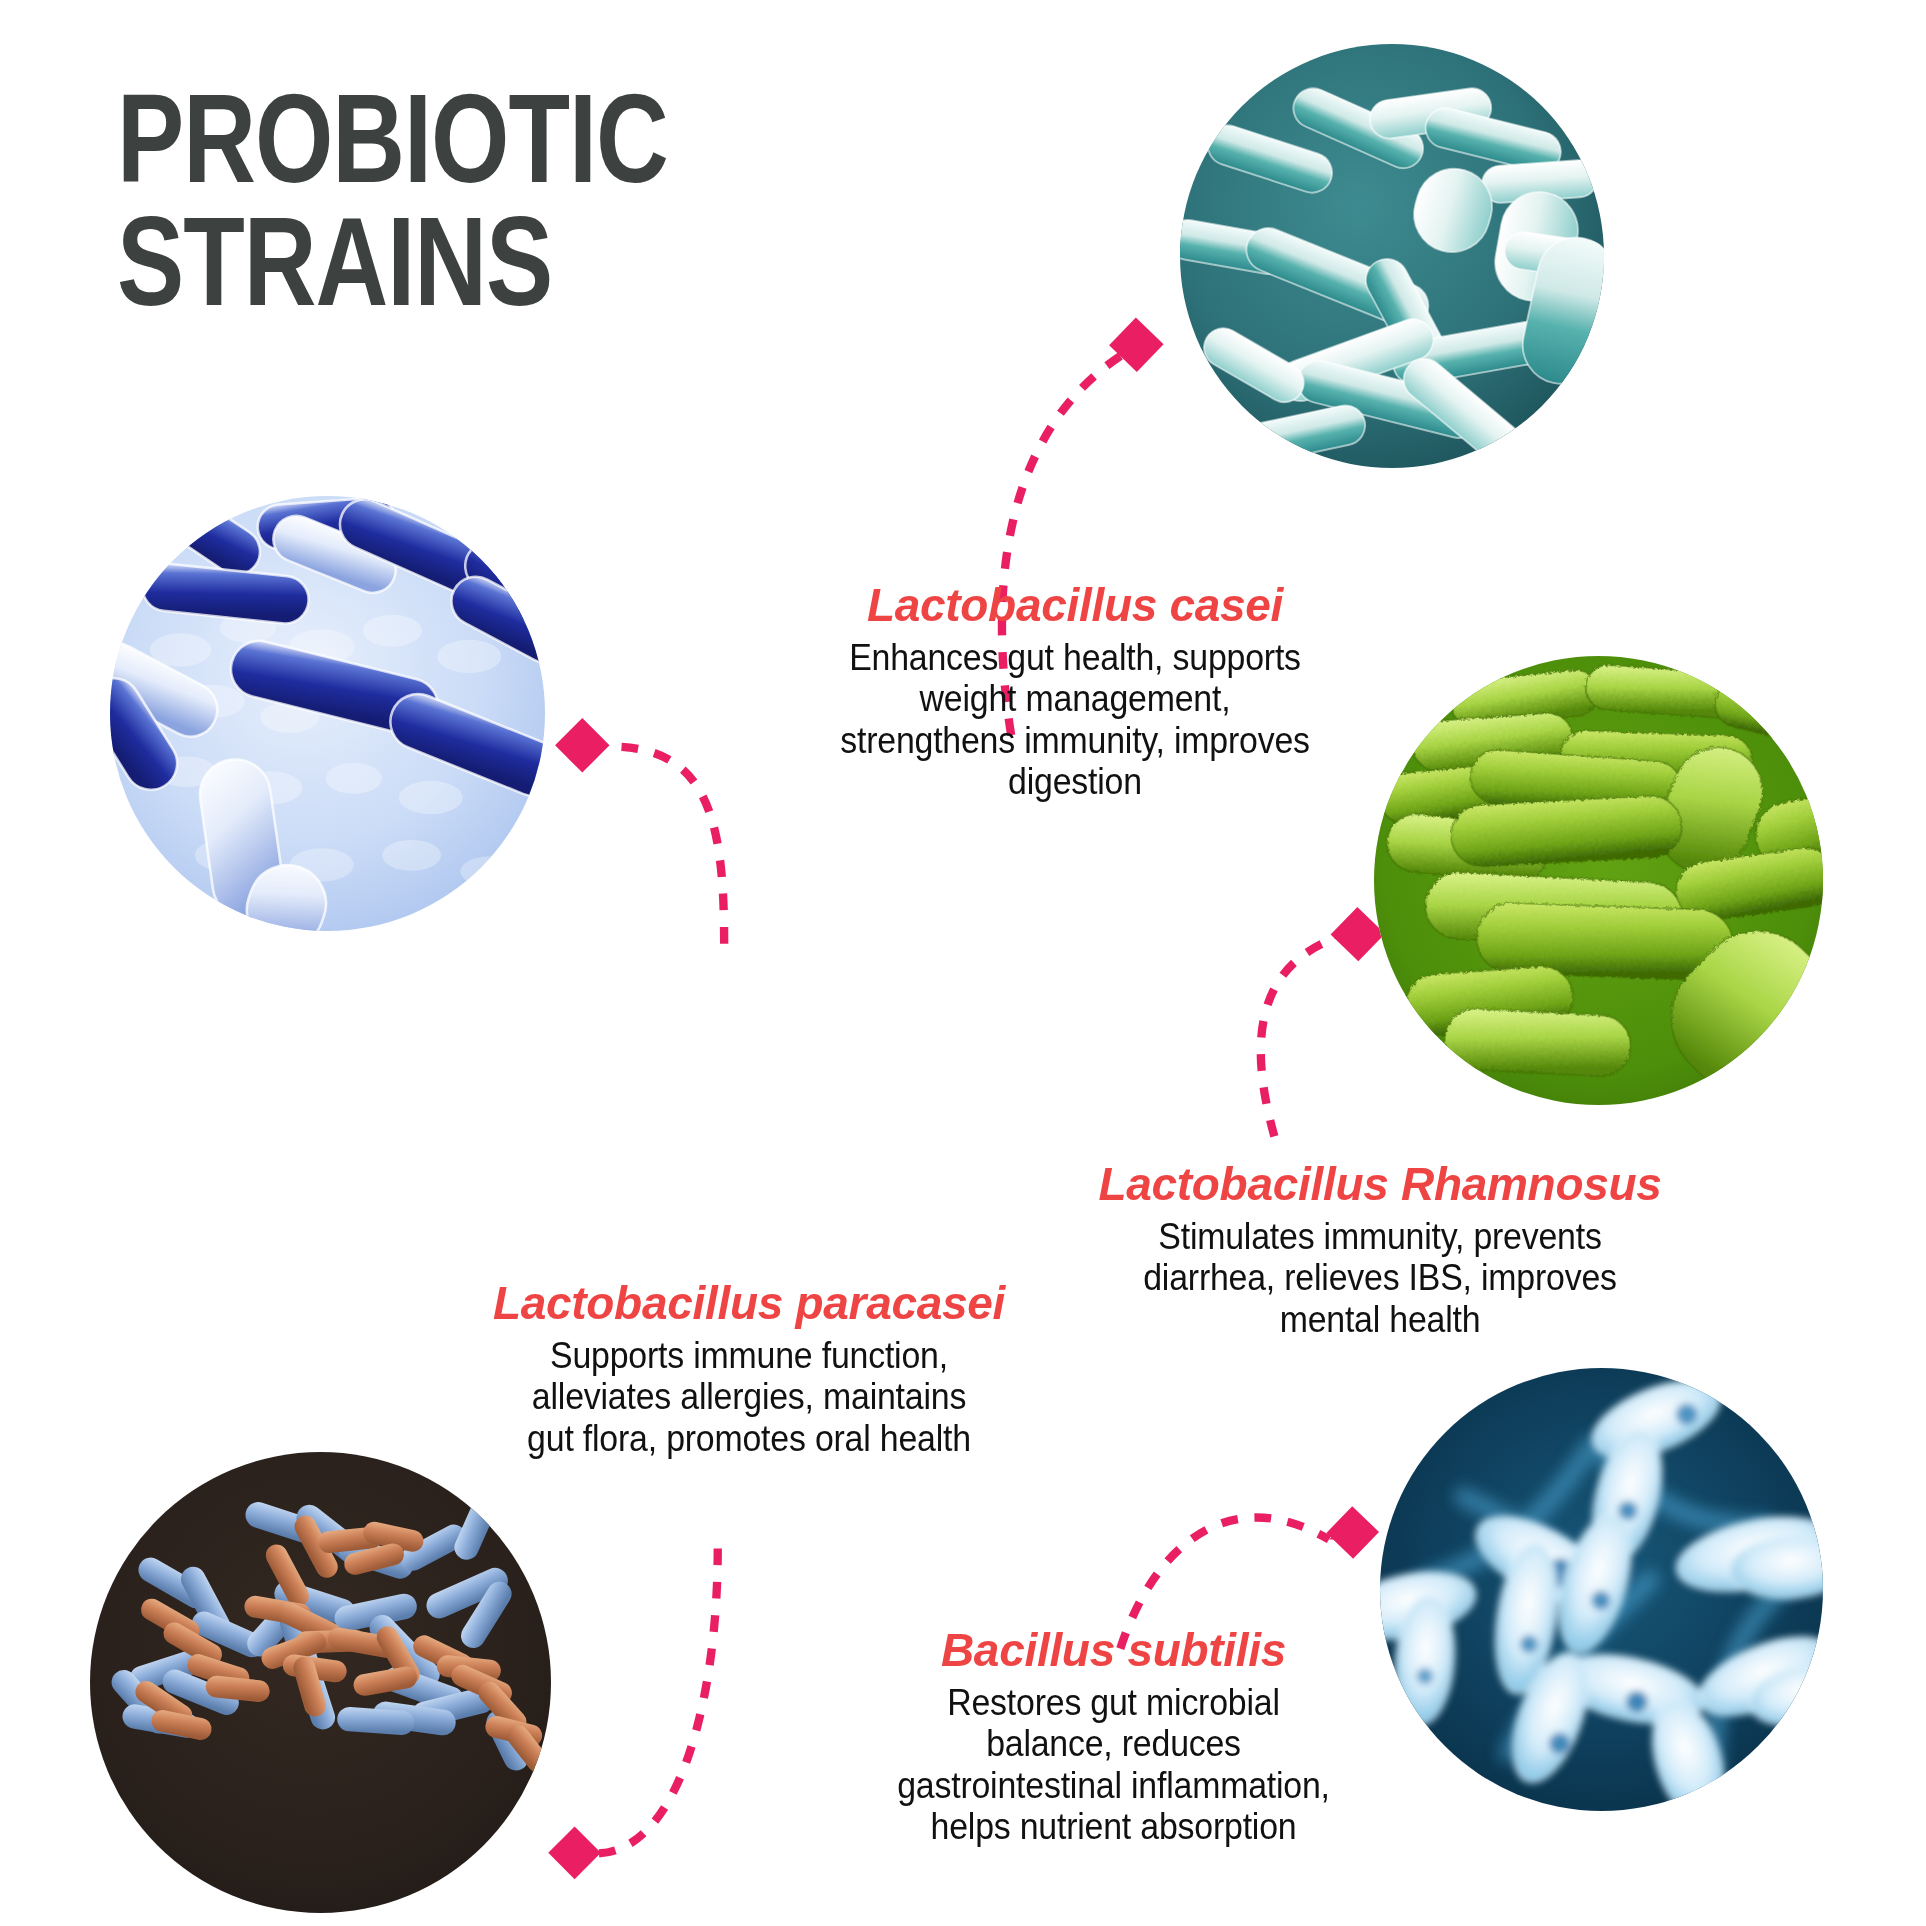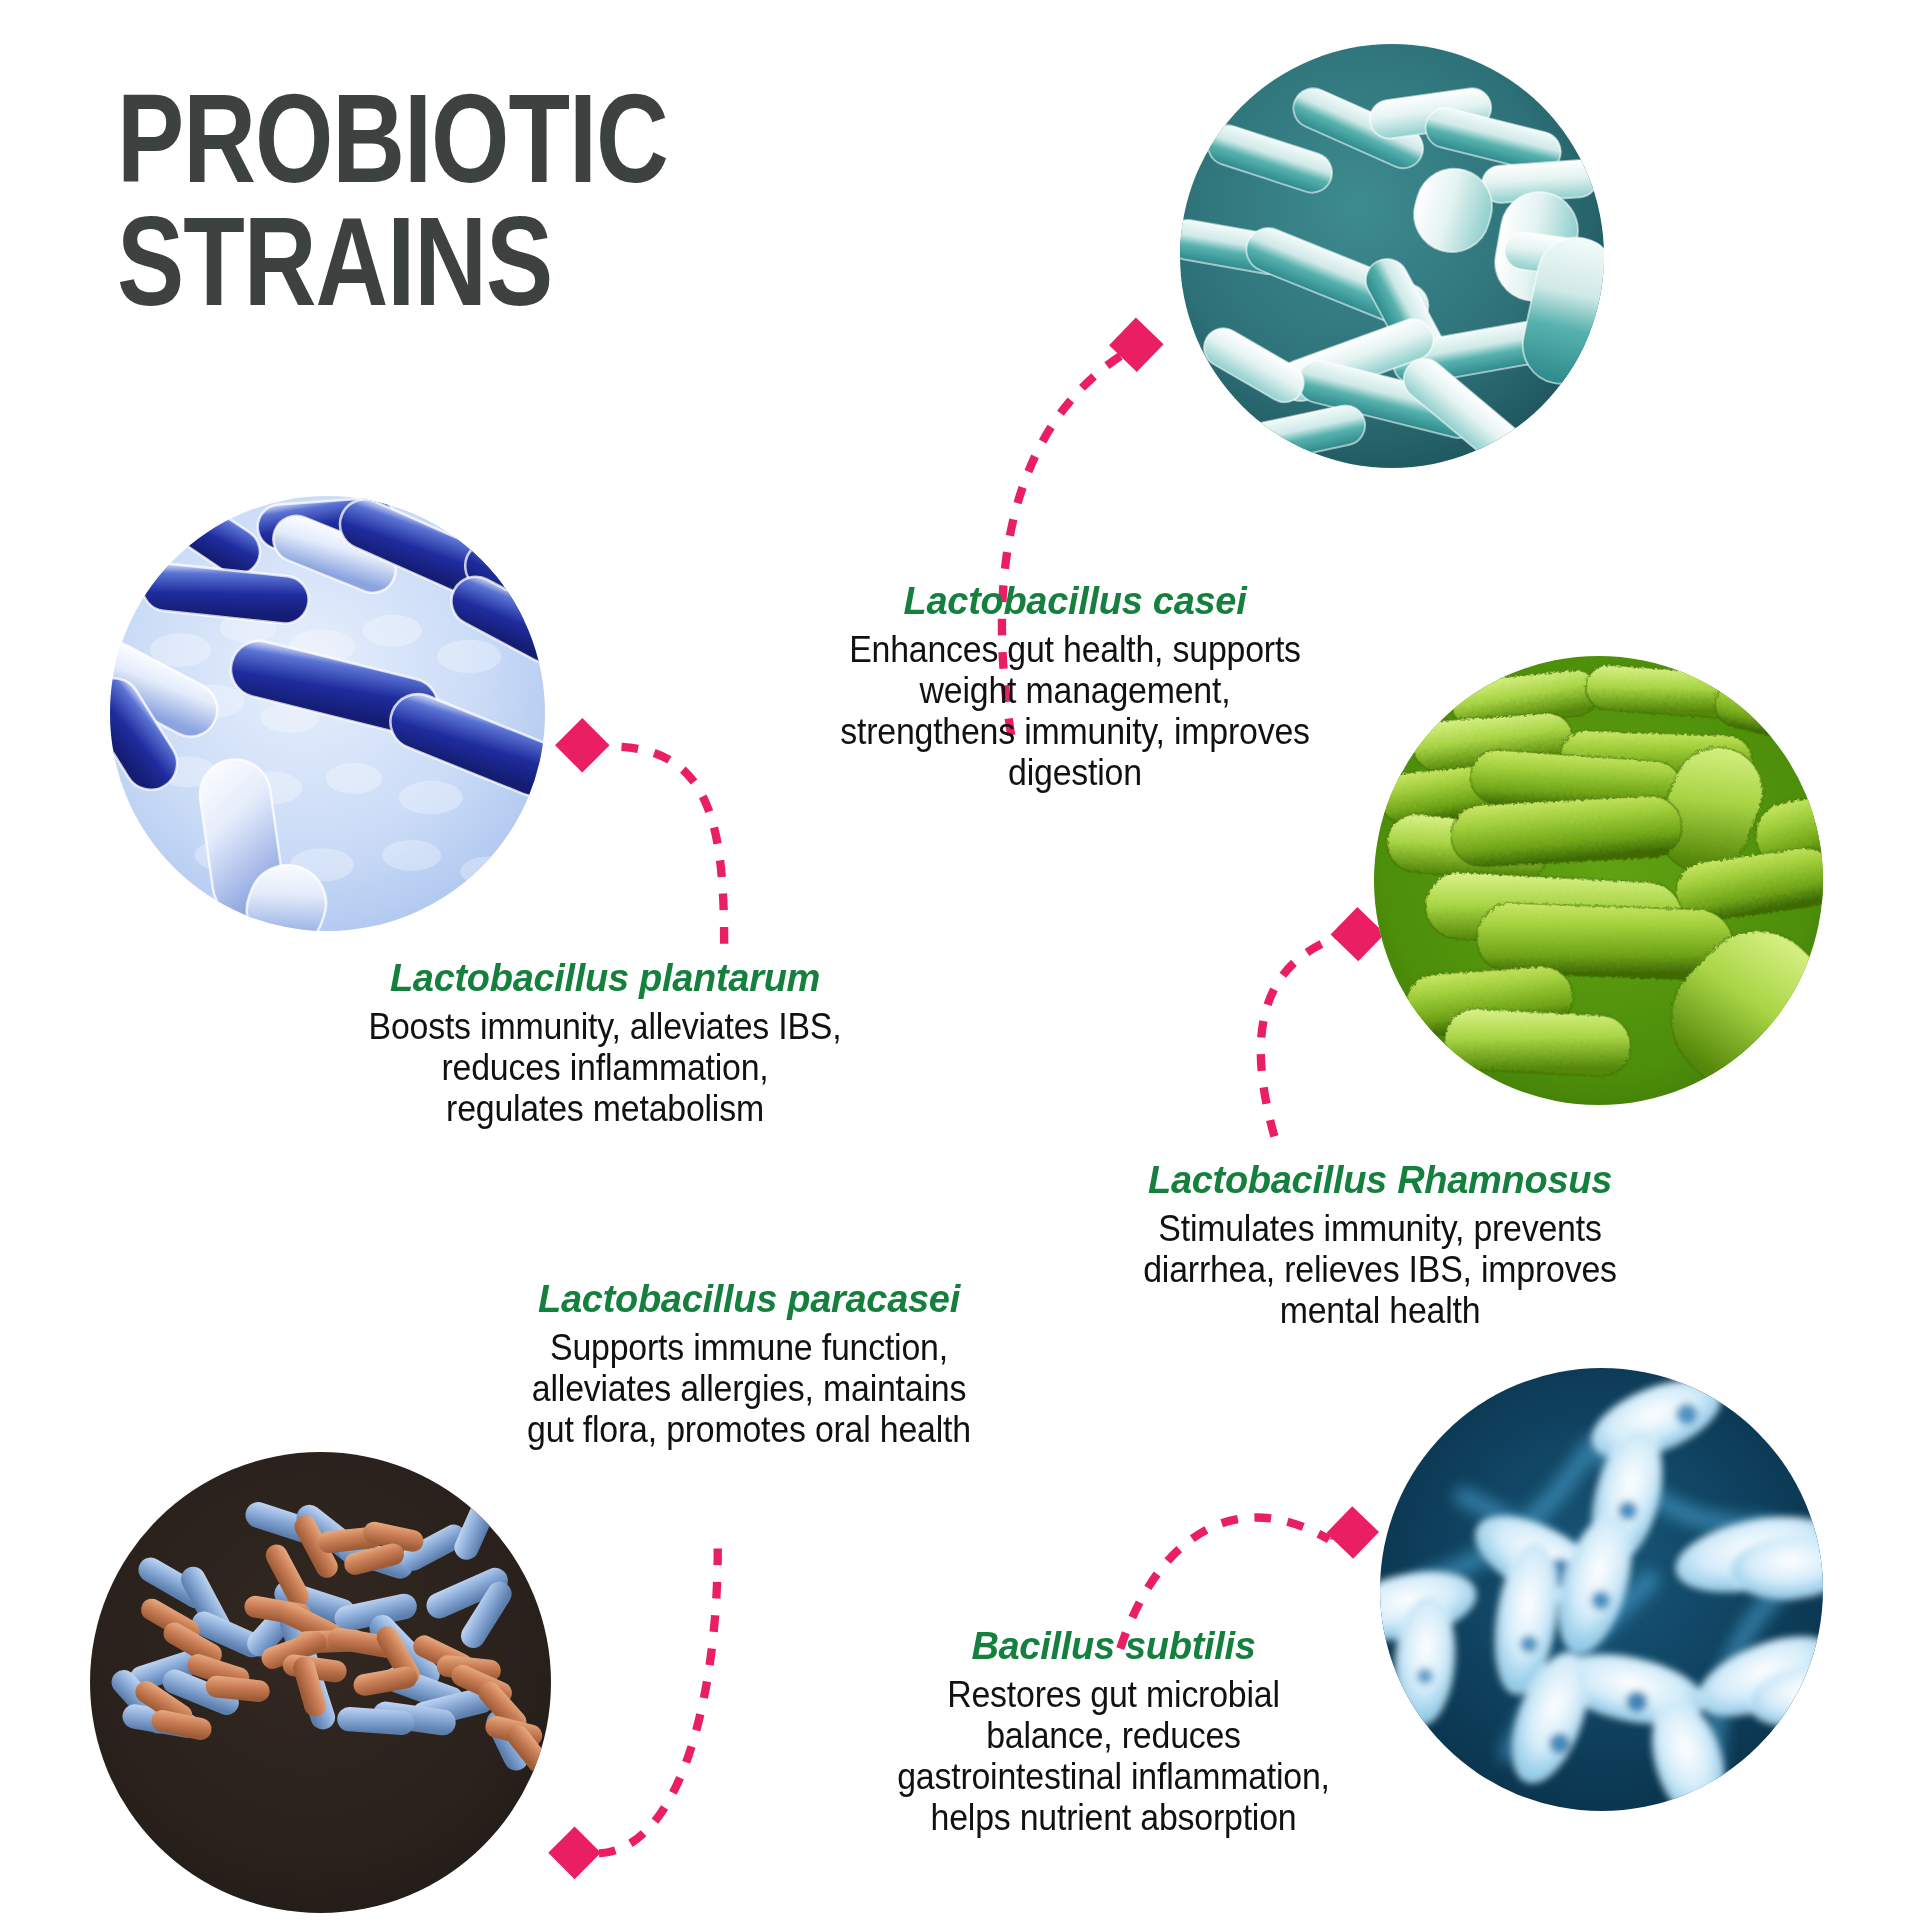--- a/index.html
+++ b/index.html
@@ -34,25 +34,25 @@
     position:absolute;
     border-radius:50%;
     overflow:hidden;
     background:#ffffff;
   }
   .photo-circle svg { display:block; width:100%; height:100%; }
 
   
   .block { position:absolute; }
   .block .heading {
-    color:#15803d;
+    color:#ef4444;
     font-family:"Liberation Sans", sans-serif;
     font-style:italic;
     font-weight:700;
-    font-size:38px;
+    font-size:46px;
     line-height:1.06;
     letter-spacing:-0.3px;
     white-space:nowrap;
   }
   .block .body {
     color:#111111;
     font-family:"Liberation Sans", sans-serif;
     font-weight:400;
     font-size:36px;
     line-height:1.14;
@@ -413,28 +413,20 @@
   <div class="block center-align" style="left:754px; top:581px; width:642px;">
     <div class="heading">Lactobacillus casei</div>
     <div class="body">
       <span>Enhances gut health, supports</span>
       <span>weight management,</span>
       <span>strengthens immunity, improves</span>
       <span>digestion</span>
     </div>
   </div>
 
-  <div class="block center-align" style="left:292px; top:958px; width:626px;">
-    <div class="heading">Lactobacillus plantarum</div>
-    <div class="body">
-      <span>Boosts immunity, alleviates IBS,</span>
-      <span>reduces inflammation,</span>
-      <span>regulates metabolism</span>
-    </div>
-  </div>
 
   <div class="block center-align" style="left:1056px; top:1142px; width:648px;margin-top:18px;">
     <div class="heading">Lactobacillus Rhamnosus</div>
     <div class="body">
       <span>Stimulates immunity, prevents</span>
       <span>diarrhea, relieves IBS, improves</span>
       <span>mental health</span>
     </div>
   </div>
 

